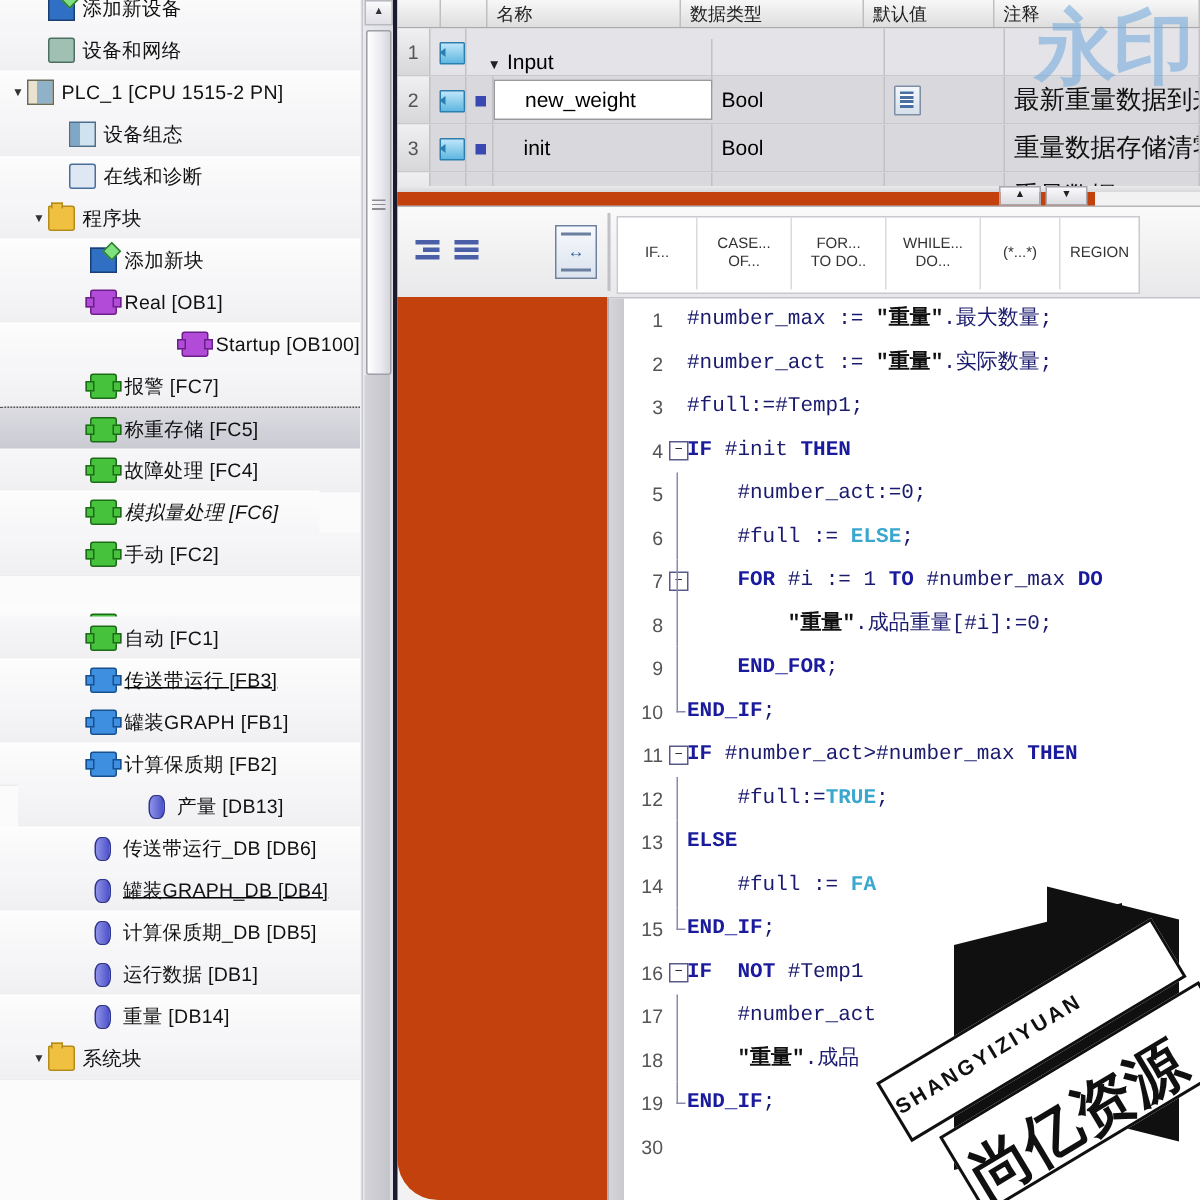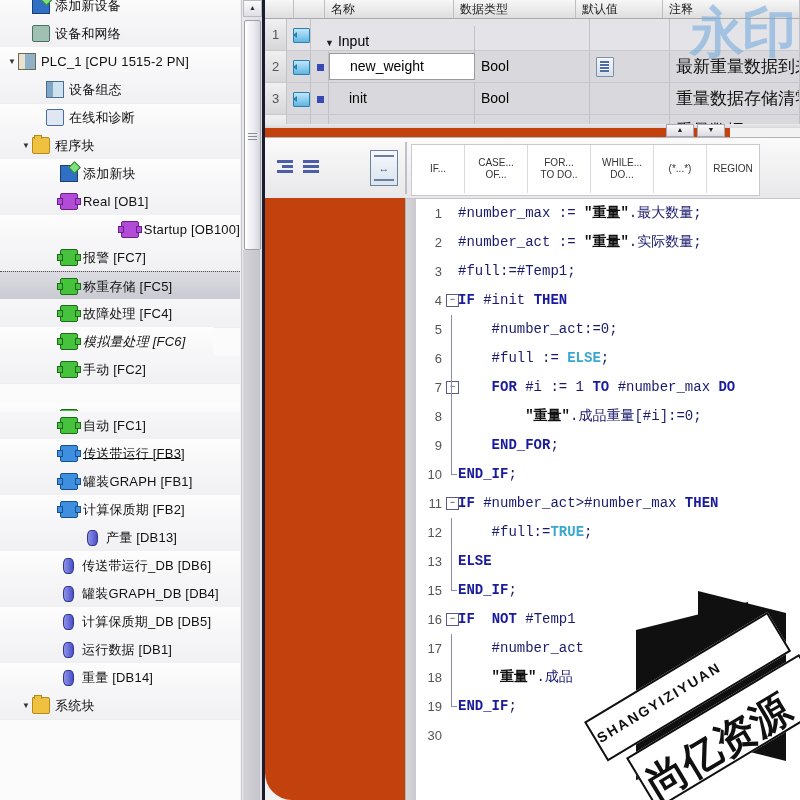--- a/index.html
+++ b/index.html
@@ -195,23 +195,23 @@
       <div class="tree-row alt" style="position: absolute; left: 0px; width: 240px; top: 243px;"><span class="tw" style="margin-left: 48px;"></span><span class="ic ic-fc"></span><span class="tree-label">报警 [FC7]</span></div>
       <div class="tree-row selected" style="position: absolute; left: 0px; width: 240px; top: 271px;"><span class="tw" style="margin-left: 48px;"></span><span class="ic ic-fc"></span><span class="tree-label">称重存储 [FC5]</span></div>
       <div class="tree-row alt" style="position: absolute; left: 0px; width: 240px; top: 299px;"><span class="tw" style="margin-left: 48px;"></span><span class="ic ic-fc"></span><span class="tree-label">故障处理 [FC4]</span></div>
       <div class="tree-row" style="position: absolute; left: 0px; width: 213px; top: 327px; font-style: italic;"><span class="tw" style="margin-left: 48px;"></span><span class="ic ic-fc"></span><span class="tree-label">模拟量处理 [FC6]</span></div>
       <div class="tree-row alt" style="position: absolute; left: 0px; width: 240px; top: 355px;"><span class="tw" style="margin-left: 48px;"></span><span class="ic ic-fc"></span><span class="tree-label">手动 [FC2]</span></div>
       <div class="tree-row" style="position: absolute; left: 0px; width: 240px; top: 383px; margin-top: 20px;"><span class="tw" style="margin-left: 48px;"></span><span class="ic ic-fc"></span><span class="tree-label">数量统计 [FC3]</span></div>
       <div class="tree-row alt" style="position: absolute; left: 0px; width: 284px; top: 411px;"><span class="tw" style="margin-left: 48px;"></span><span class="ic ic-fc"></span><span class="tree-label">自动 [FC1]</span></div>
       <div class="tree-row" style="position: absolute; left: 0px; width: 240px; top: 439px; text-decoration: underline;"><span class="tw" style="margin-left: 48px;"></span><span class="ic ic-fb"></span><span class="tree-label">传送带运行 [FB3]</span></div>
       <div class="tree-row alt" style="position: absolute; left: 0px; width: 240px; top: 467px;"><span class="tw" style="margin-left: 48px;"></span><span class="ic ic-fb"></span><span class="tree-label">罐装GRAPH [FB1]</span></div>
       <div class="tree-row" style="position: absolute; left: 0px; width: 240px; top: 495px;"><span class="tw" style="margin-left: 48px;"></span><span class="ic ic-fb"></span><span class="tree-label">计算保质期 [FB2]</span></div>
-      <div class="tree-row alt" style="position: absolute; left: 0px; width: 287px; top: 523px; padding-left: 24px;"><span class="tw" style="margin-left: 48px;"></span><span class="ic ic-db"></span><span class="tree-label">产量 [DB13]</span></div>
+      <div class="tree-row alt" style="position: absolute; left: 12px; width: 287px; top: 523px; padding-left: 24px;"><span class="tw" style="margin-left: 48px;"></span><span class="ic ic-db"></span><span class="tree-label">产量 [DB13]</span></div>
       <div class="tree-row" style="position: absolute; left: 0px; width: 240px; top: 551px;"><span class="tw" style="margin-left: 48px;"></span><span class="ic ic-db"></span><span class="tree-label">传送带运行_DB [DB6]</span></div>
-      <div class="tree-row alt" style="position: absolute; left: 0px; width: 240px; top: 579px;"><span class="tw" style="margin-left: 48px;"></span><span class="ic ic-db"></span><span class="tree-label">罐装GRAPH_DB [DB4]</span></div>
+      <div class="tree-row alt" style="position: absolute; left: 0px; width: 240px; top: 579px; text-decoration: underline;"><span class="tw" style="margin-left: 48px;"></span><span class="ic ic-db"></span><span class="tree-label">罐装GRAPH_DB [DB4]</span></div>
       <div class="tree-row" style="position: absolute; left: 0px; width: 240px; top: 607px;"><span class="tw" style="margin-left: 48px;"></span><span class="ic ic-db"></span><span class="tree-label">计算保质期_DB [DB5]</span></div>
       <div class="tree-row alt" style="position: absolute; left: 0px; width: 240px; top: 635px;"><span class="tw" style="margin-left: 48px;"></span><span class="ic ic-db"></span><span class="tree-label">运行数据 [DB1]</span></div>
       <div class="tree-row" style="position: absolute; left: 0px; width: 240px; top: 663px;"><span class="tw" style="margin-left: 48px;"></span><span class="ic ic-db"></span><span class="tree-label">重量 [DB14]</span></div>
       <div class="tree-row alt" style="position: absolute; left: 0px; width: 240px; top: 691px;"><span class="tw" style="margin-left: 20px;">▼</span><span class="ic ic-folder"></span><span class="tree-label">系统块</span></div>
     </div>
 
   <div id="tree-scroll">
     <div class="sb-up">▲</div>
     <div class="sb-thumb">
       <div class="grip"></div>
@@ -327,20 +327,21 @@
           <div class="cl"><span class="ln">4</span><span class="fold">−</span><span class="src"><span class="kw">IF</span><span class="pl"> #init </span><span class="kw">THEN</span></span></div>
           <div class="cl"><span class="ln">5</span><span class="guide"></span><span class="src"><span class="pl">    #number_act:=0;</span></span></div>
           <div class="cl"><span class="ln">6</span><span class="guide"></span><span class="src"><span class="pl">    #full := </span><span class="lit">ELSE</span><span class="pl">;</span></span></div>
           <div class="cl"><span class="ln">7</span><span class="fold">−</span><span class="guide"></span><span class="src"><span class="kw">    FOR</span><span class="pl"> #i := 1 </span><span class="kw">TO</span><span class="pl"> #number_max </span><span class="kw">DO</span></span></div>
           <div class="cl"><span class="ln">8</span><span class="guide"></span><span class="src"><span class="pl">        </span><span class="cn">"重量"</span><span class="pl">.成品重量[#i]:=0;</span></span></div>
           <div class="cl"><span class="ln">9</span><span class="guide"></span><span class="src"><span class="kw">    END_FOR</span><span class="pl">;</span></span></div>
           <div class="cl"><span class="ln">10</span><span class="guide end"></span><span class="src"><span class="kw">END_IF</span><span class="pl">;</span></span></div>
           <div class="cl"><span class="ln">11</span><span class="fold">−</span><span class="src"><span class="kw">IF</span><span class="pl"> #number_act&gt;#number_max </span><span class="kw">THEN</span></span></div>
           <div class="cl"><span class="ln">12</span><span class="guide"></span><span class="src"><span class="pl">    #full:=</span><span class="lit">TRUE</span><span class="pl">;</span></span></div>
           <div class="cl"><span class="ln">13</span><span class="guide"></span><span class="src"><span class="kw">ELSE</span></span></div>
+          <div class="cl"><span class="ln">14</span><span class="guide"></span><span class="src"><span class="pl">    #full := </span><span class="lit">FA</span></span></div>
           <div class="cl"><span class="ln">15</span><span class="guide end"></span><span class="src"><span class="kw">END_IF</span><span class="pl">;</span></span></div>
           <div class="cl"><span class="ln">16</span><span class="fold">−</span><span class="src"><span class="kw">IF</span><span class="pl">  </span><span class="kw">NOT</span><span class="pl"> #Temp1 </span></span></div>
           <div class="cl"><span class="ln">17</span><span class="guide"></span><span class="src"><span class="pl">    #number_act</span></span></div>
           <div class="cl"><span class="ln">18</span><span class="guide"></span><span class="src"><span class="pl">    </span><span class="cn">"重量"</span><span class="pl">.成品</span></span></div>
           <div class="cl"><span class="ln">19</span><span class="guide end"></span><span class="src"><span class="kw">END_IF</span><span class="pl">;</span></span></div>
           <div class="cl"><span class="ln">30</span><span class="src"></span></div>
         </div>
     </div>
   </div>
 

